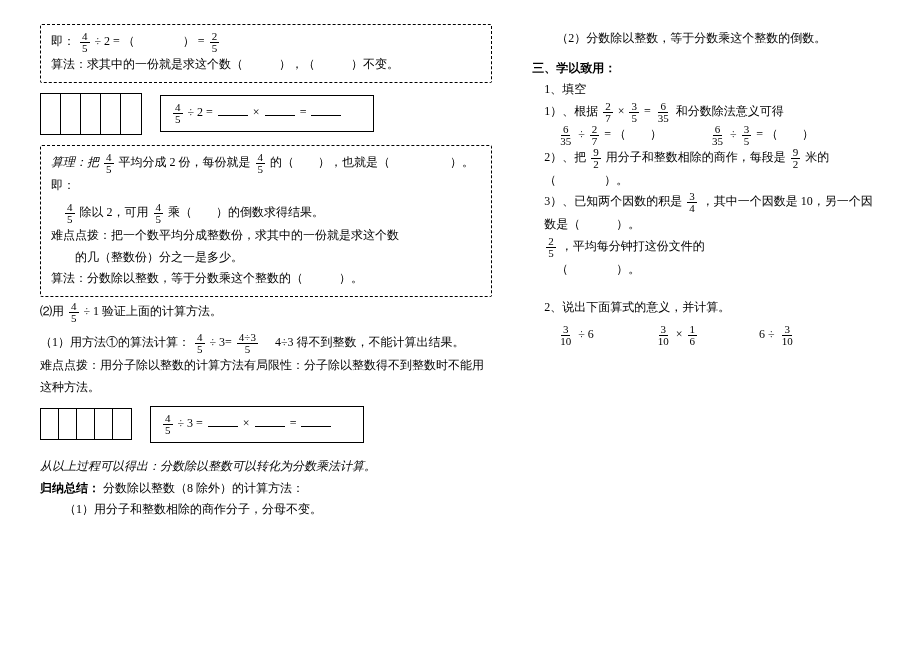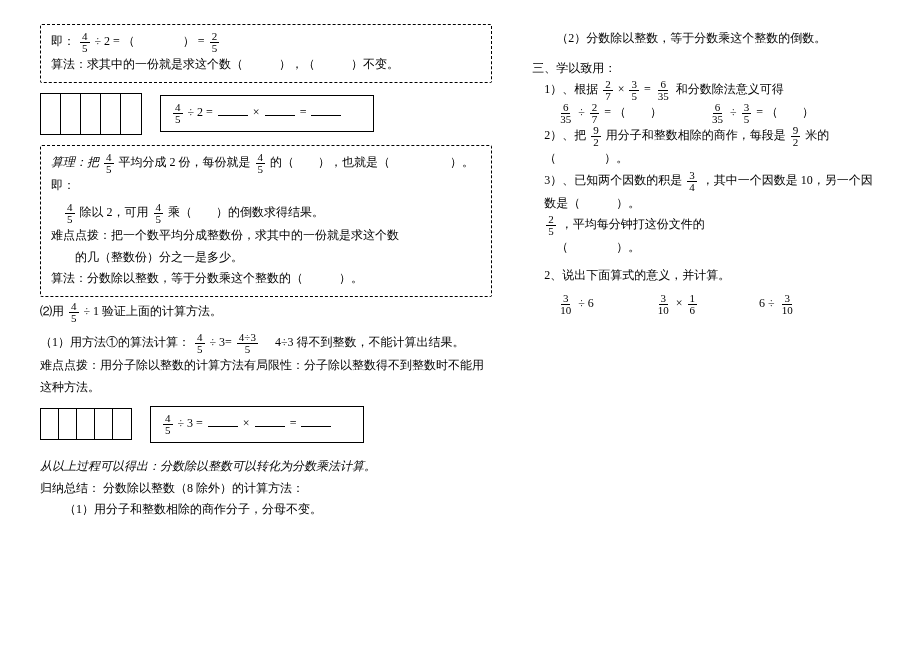--- a/index.html
+++ b/index.html
@@ -59,24 +59,24 @@
   .partition.small .cell { height: 30px; width: 18px; }
   .rect-box {
     display: inline-block;
     border: 1px solid #000;
     padding: 6px 30px 6px 10px;
     vertical-align: middle;
   }
   .row { display: flex; align-items: center; gap: 10px; margin: 6px 0; }
   .indent { padding-left: 12px; }
   .indent2 { padding-left: 24px; }
-  .bold { font-weight: normal; }
+  .bold { font-weight: bold; }
   .italic { font-style: italic; font-weight: normal; }
   .eq-row { display: flex; gap: 60px; margin: 6px 0 6px 24px; align-items: center; }
-  .section-title { font-weight: normal; }
+  .section-title { font-weight: bold; }
 </style>
 </head>
 <body>
 
 <div class="col col-left">
 
   <div class="dashed-box">
     <div>
       <span>即：</span>
       <span class="frac">
@@ -203,20 +203,21 @@
   </div>
   <div class="indent2">（1）用分子和整数相除的商作分子，分母不变。</div>
 </div>
 
 <div class="col col-right">
 
   <div class="indent2">（2）分数除以整数，等于分数乘这个整数的倒数。</div>
 
   <div style="height:8px;"></div>
   <div class="section-title">三、学以致用：</div>
+  <div class="indent">1、填空</div>
 
   <div class="indent">
     <span>1）、根据 </span>
     <span class="frac">
         <span class="num">2</span>
         <span class="den">7</span>
       </span>
     <span> × </span>
     <span class="frac">
         <span class="num">3</span>
@@ -278,21 +279,21 @@
 
   <div class="indent">
     <span class="frac">
         <span class="num">2</span>
         <span class="den">5</span>
       </span>
     <span>，平均每分钟打这份文件的</span>
   </div>
   <div class="indent2">（　　　　）。</div>
 
-  <div class="indent" style="margin-top:6px;">2、说出下面算式的意义，并计算。</div>
+  <div class="indent" style="margin-top:16px;">2、说出下面算式的意义，并计算。</div>
 
   <div class="eq-row">
     <span>
       <span class="frac">
           <span class="num">3</span>
           <span class="den">10</span>
         </span>
       <span> ÷ 6</span>
     </span>
     <span>

